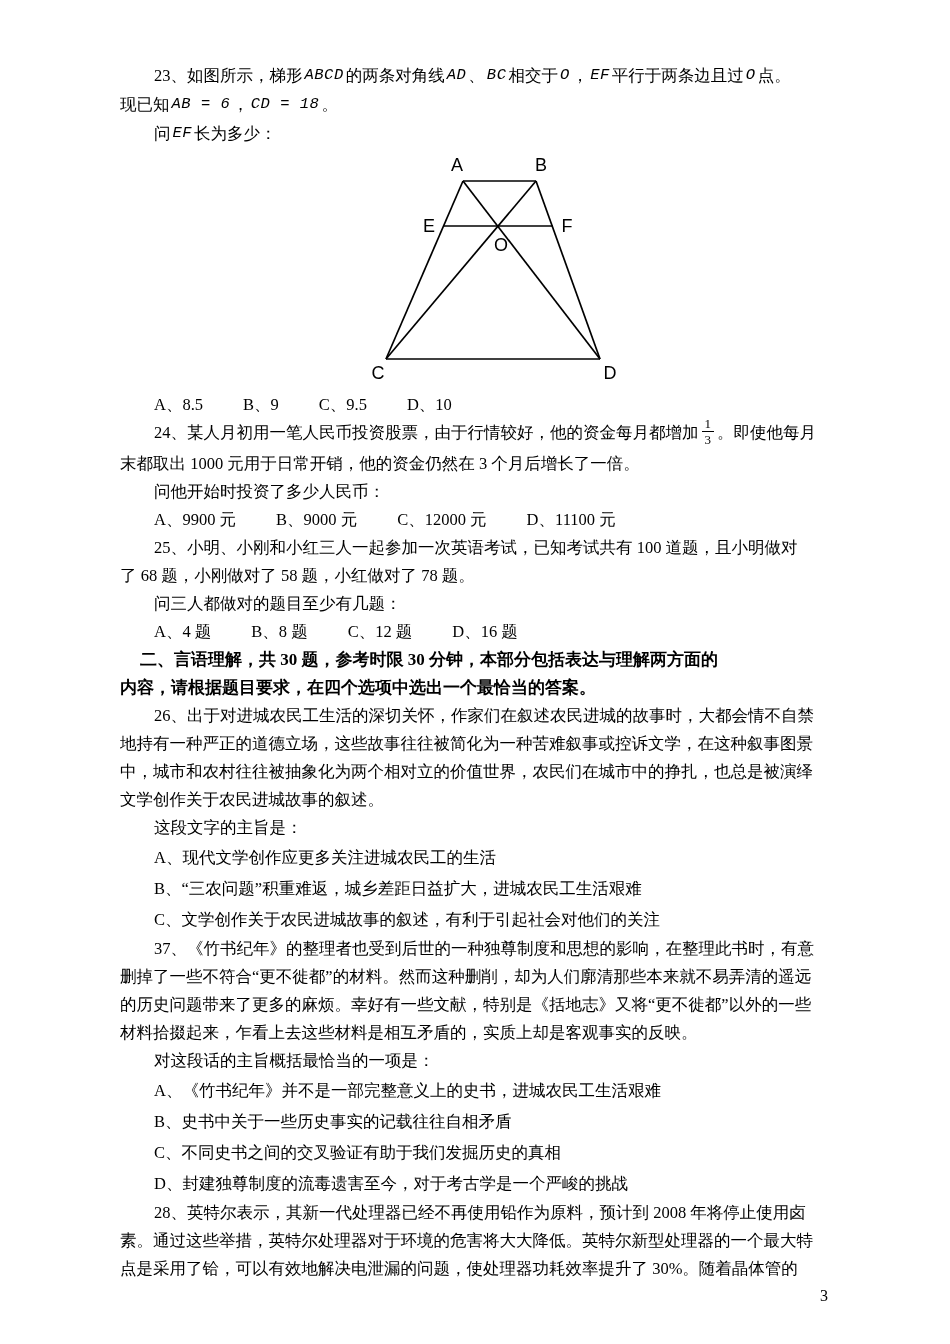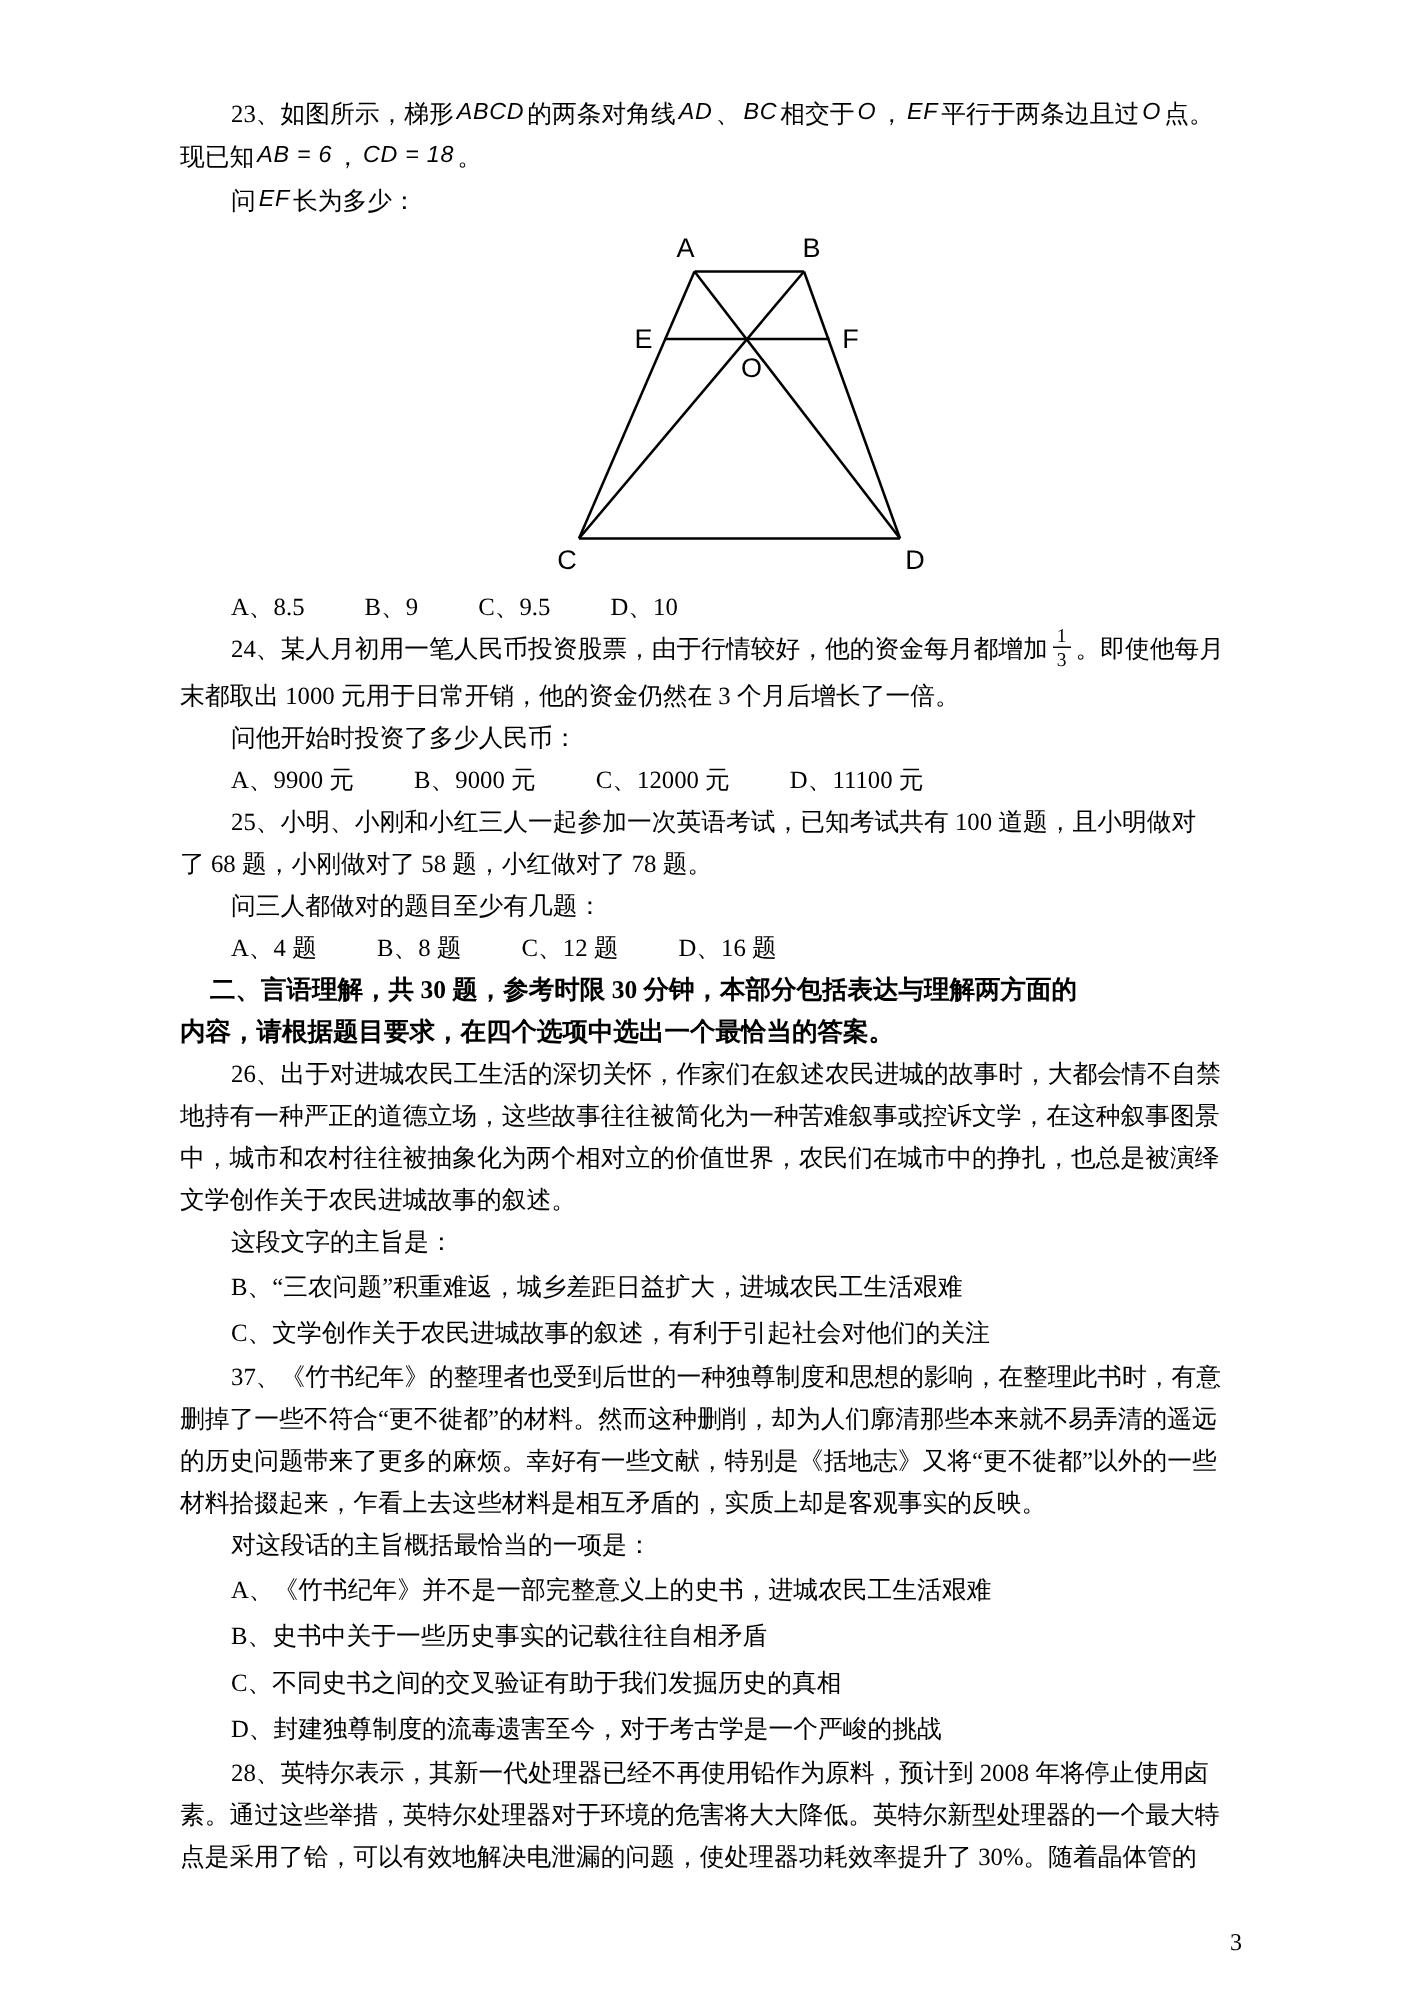--- a/index.html
+++ b/index.html
@@ -10,21 +10,21 @@
     background:#ffffff; color:#000000;
     font-family:"Liberation Serif", serif;
     font-size:16.5px; line-height:28px;
     padding:62px 118px 0 120px;
     overflow:hidden;
   }
   .line { white-space:nowrap; }
   .indent { padding-left:34px; }
   .indent-sm { padding-left:20px; }
   .math {
-    font-family:Liberation Sans, sans-serif;
+    font-family:Liberation Mono, monospace;
     font-style:italic;
     font-size:15.5px;
     letter-spacing:0.5px;
     position:relative; top:-2px;
     padding:0 2px;
   }
   .bold-section { font-weight:bold; font-size:17px; }
   .opts .opt { margin-right:40px; }
   .opts-v .line { line-height:31px; }
   .frac {
@@ -103,20 +103,21 @@
     <div class="line">内容，请根据题目要求，在四个选项中选出一个最恰当的答案。</div>
   </div>
 
   <div>
     <div class="line indent">26、出于对进城农民工生活的深切关怀，作家们在叙述农民进城的故事时，大都会情不自禁</div>
     <div class="line">地持有一种严正的道德立场，这些故事往往被简化为一种苦难叙事或控诉文学，在这种叙事图景</div>
     <div class="line">中，城市和农村往往被抽象化为两个相对立的价值世界，农民们在城市中的挣扎，也总是被演绎</div>
     <div class="line">文学创作关于农民进城故事的叙述。</div>
     <div class="line indent">这段文字的主旨是：</div>
     <div class="opts-v">
+      <div class="line indent">A、现代文学创作应更多关注进城农民工的生活</div>
       <div class="line indent">B、“三农问题”积重难返，城乡差距日益扩大，进城农民工生活艰难</div>
       <div class="line indent">C、文学创作关于农民进城故事的叙述，有利于引起社会对他们的关注</div>
     </div>
   </div>
 
   <div>
     <div class="line indent">37、《竹书纪年》的整理者也受到后世的一种独尊制度和思想的影响，在整理此书时，有意</div>
     <div class="line">删掉了一些不符合“更不徙都”的材料。然而这种删削，却为人们廓清那些本来就不易弄清的遥远</div>
     <div class="line">的历史问题带来了更多的麻烦。幸好有一些文献，特别是《括地志》又将“更不徙都”以外的一些</div>
     <div class="line">材料拾掇起来，乍看上去这些材料是相互矛盾的，实质上却是客观事实的反映。</div>

